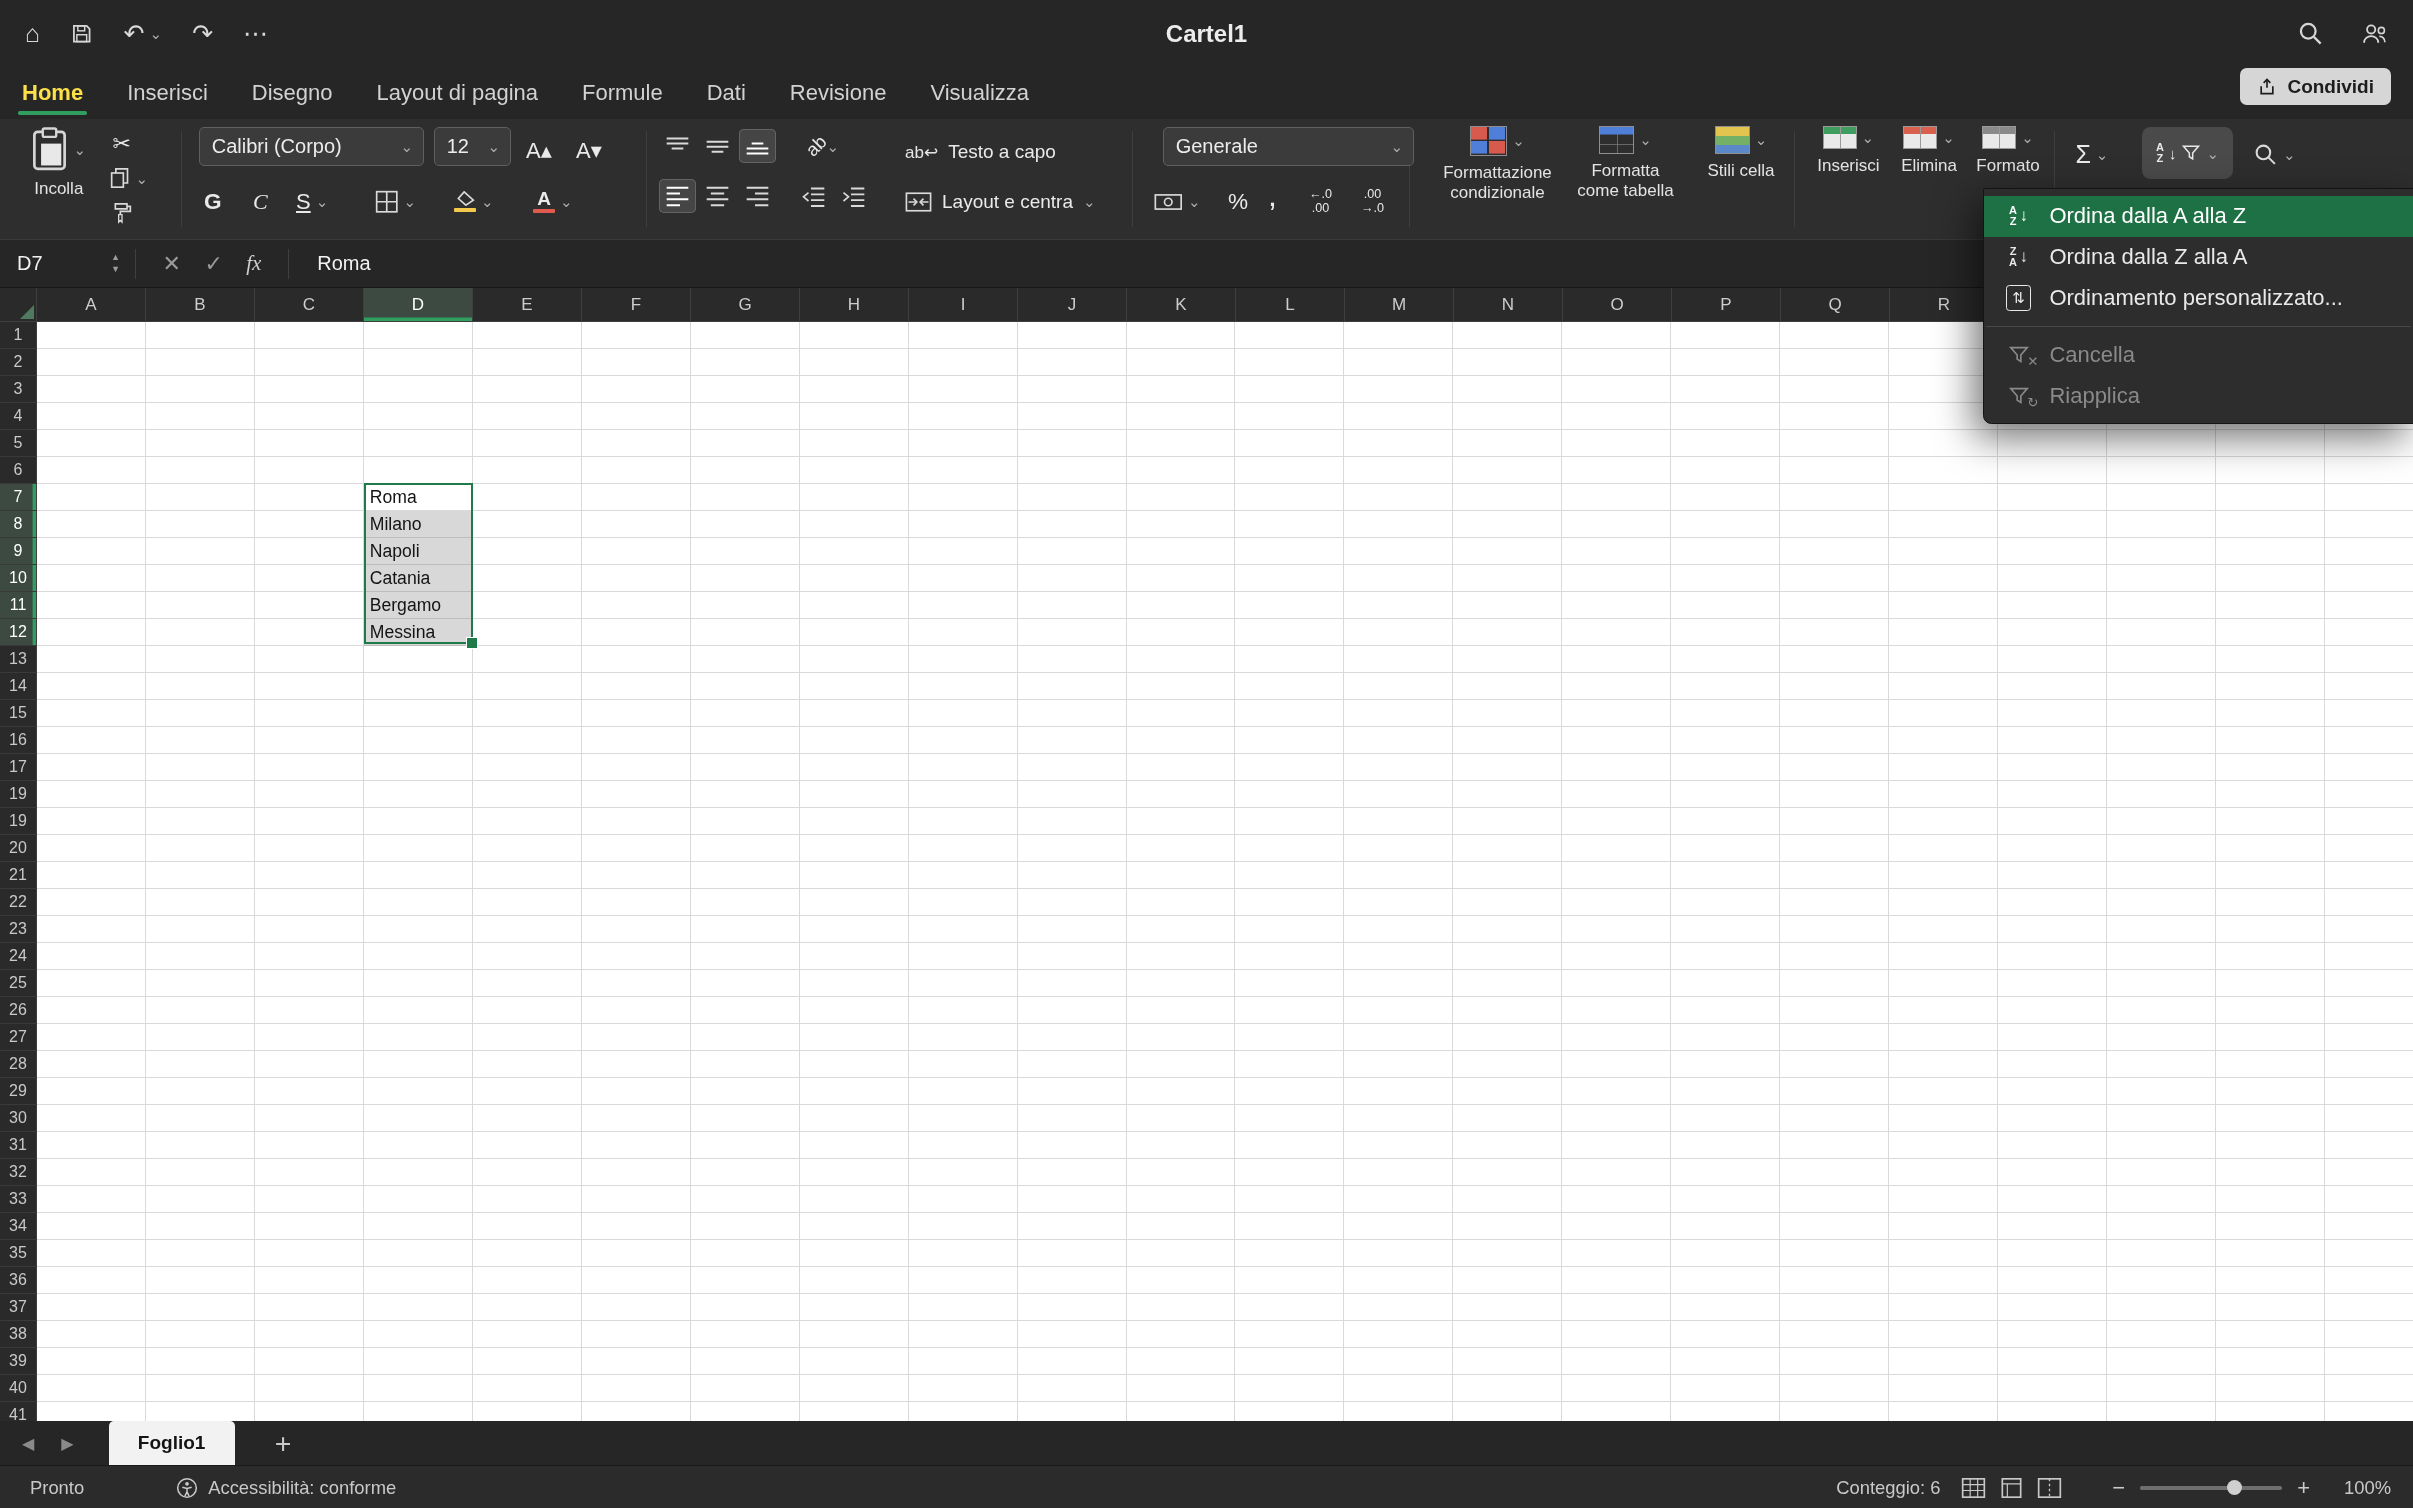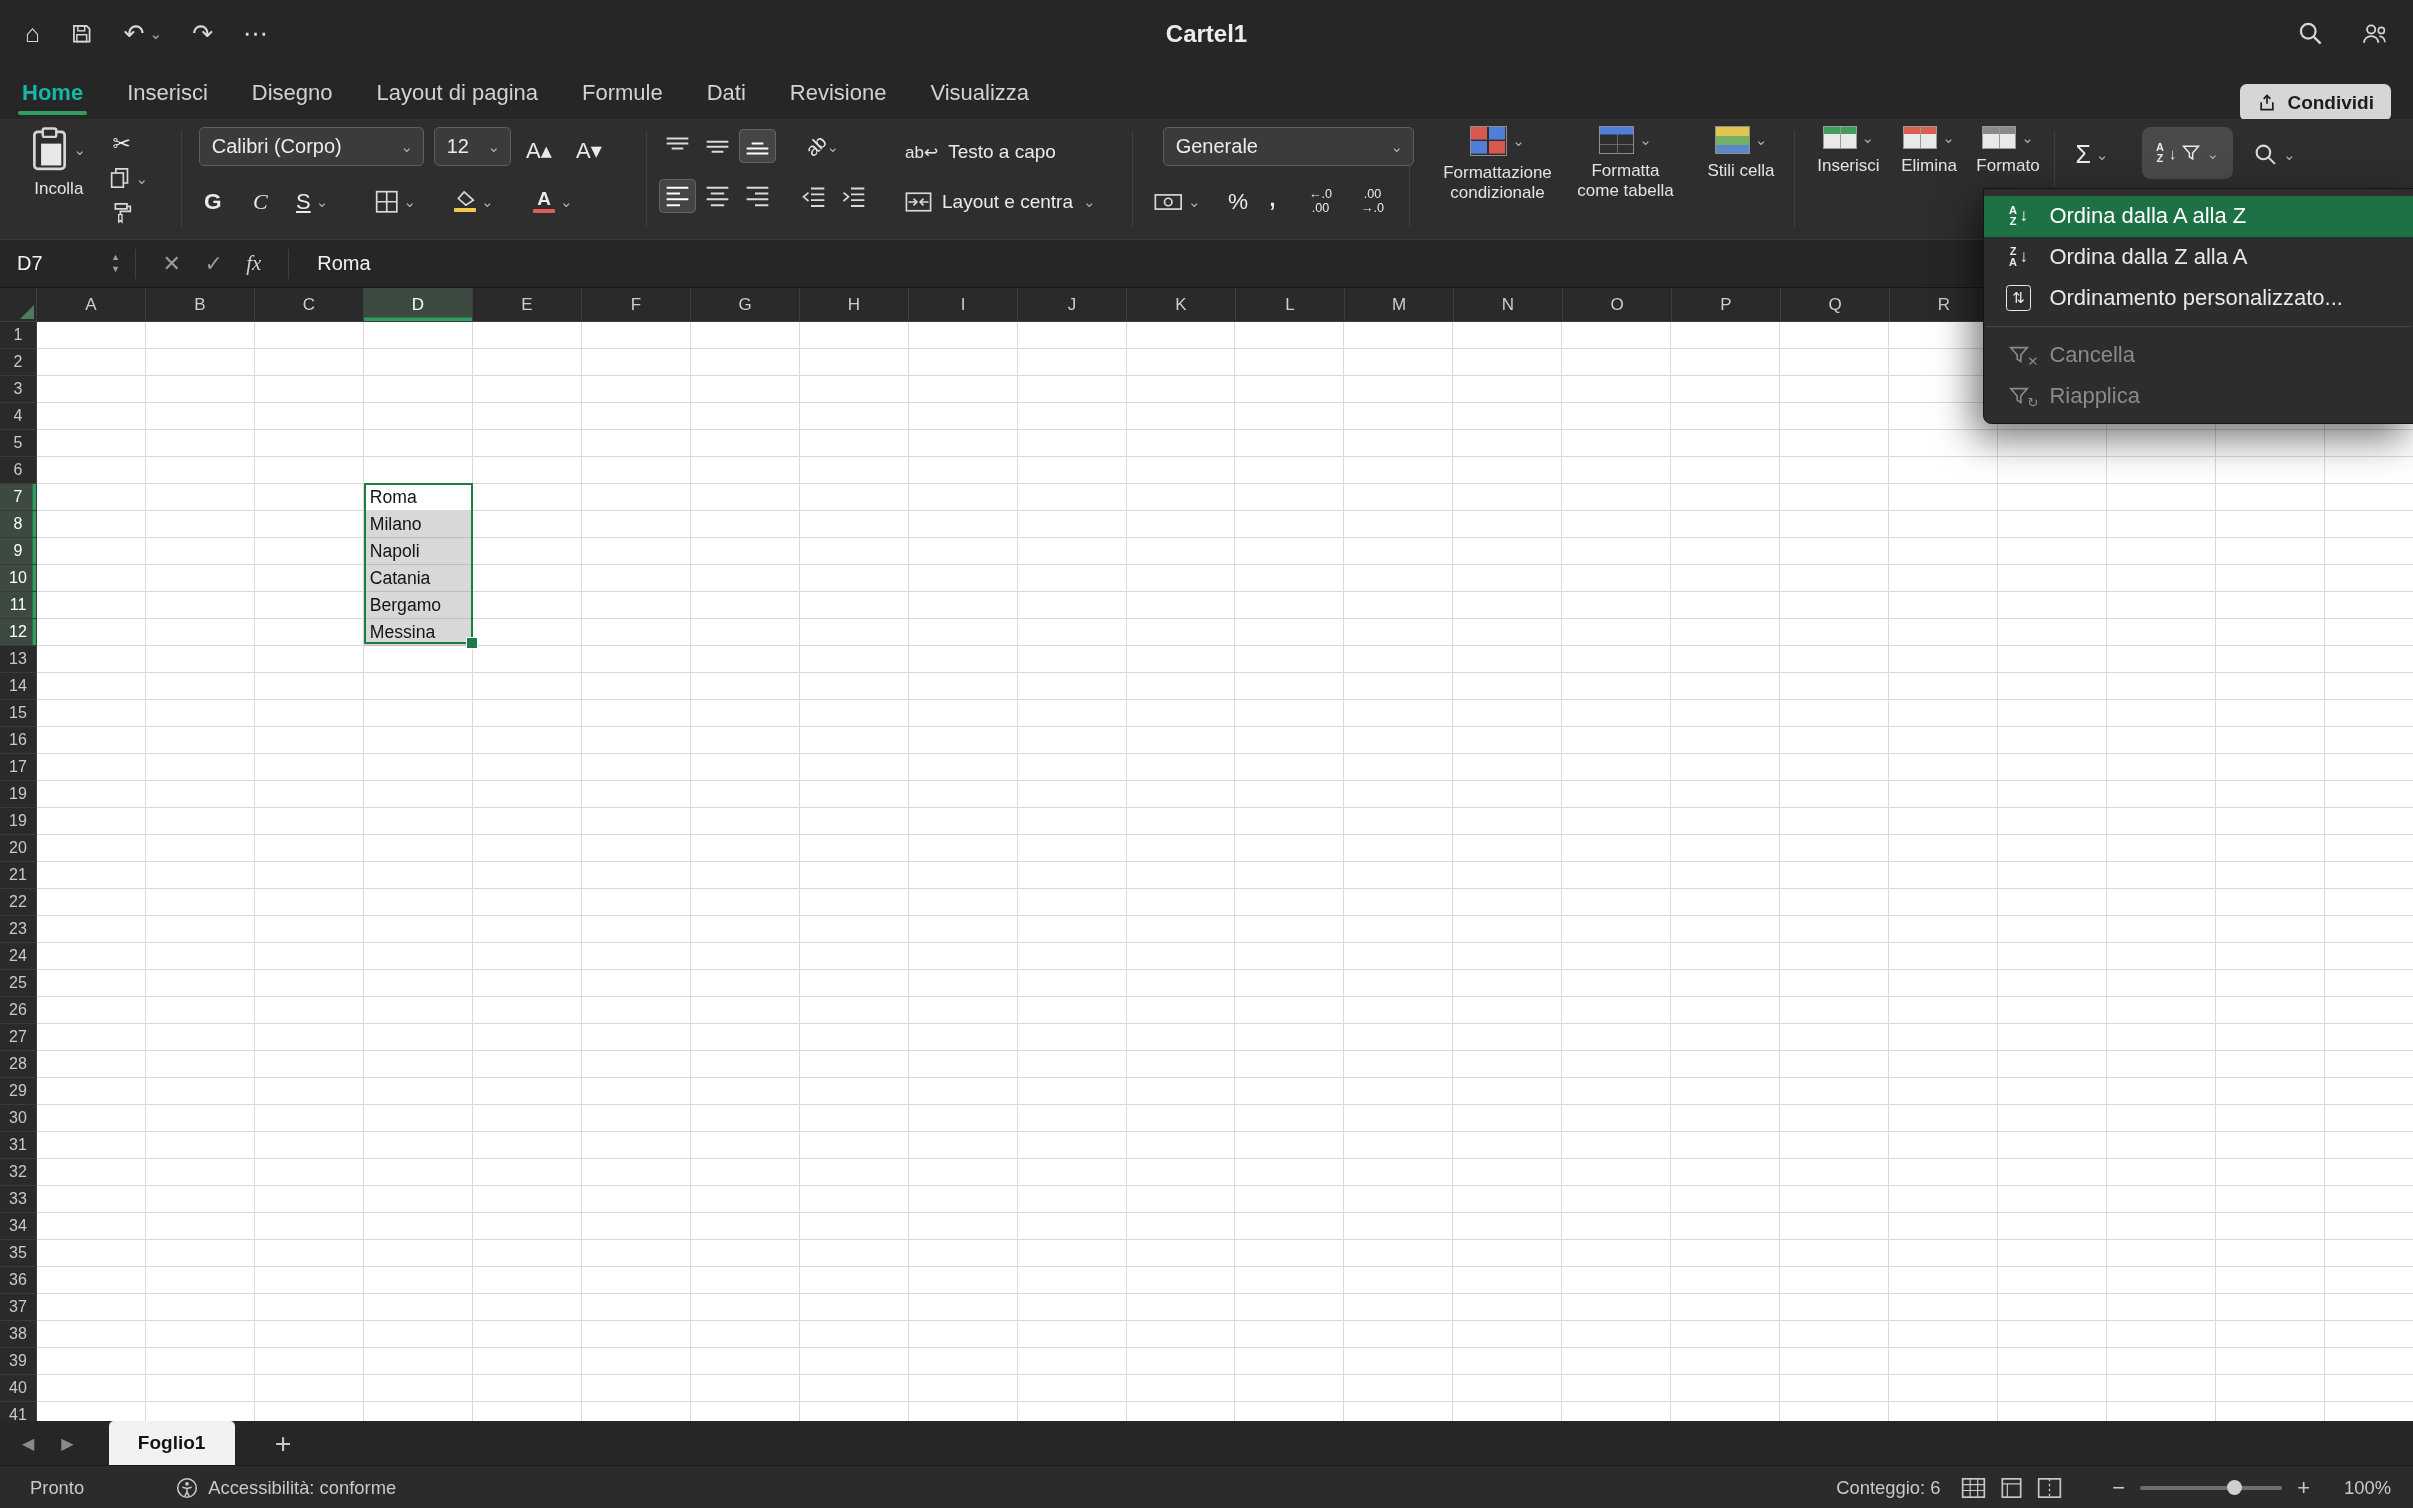--- a/index.html
+++ b/index.html
@@ -10,23 +10,23 @@
   #titlebar{position:absolute;top:0;left:0;right:0;height:67px;background:#262626;}
   .tb-left{position:absolute;left:25px;top:0;height:67px;display:flex;align-items:center;gap:30px;color:#d9d9d9;}
   .tb-ic{font-size:25px;color:#d9d9d9;display:flex;align-items:center;gap:5px;cursor:default;}
   #tb-title{position:absolute;left:50%;top:0;transform:translateX(-50%);height:67px;display:flex;align-items:center;
             color:#ececec;font-size:24px;font-weight:700;}
   .tb-right{position:absolute;right:23.5px;top:0;height:67px;display:flex;align-items:center;gap:37px;}
   .chev{color:#b0b0b0;font-size:15px;line-height:1;}
   
   #tabrow{position:absolute;top:67px;left:0;right:0;height:52px;background:#262626;display:flex;align-items:stretch;}
   .tab{padding:0 22px;display:flex;align-items:center;font-size:22px;color:#d2d2d2;position:relative;}
-  .tab.active{color:#14b8a6;font-weight:700;}
+  .tab.active{color:#fde047;font-weight:700;}
   .tab.active::after{content:"";position:absolute;left:18.4px;right:18.4px;bottom:4.2px;height:3.4px;background:#2f9e5f;border-radius:1.7px;}
-  #sharebtn{position:absolute;right:22px;top:17px;height:37px;background:#d6d6d6;border-radius:6.7px;
+  #sharebtn{position:absolute;right:22px;top:1px;height:37px;background:#d6d6d6;border-radius:6.7px;
             display:flex;align-items:center;gap:10px;padding:0 17px;color:#1d1d1d;font-size:19px;font-weight:600;}
   
   #ribbon{position:absolute;top:119px;left:0;right:0;height:120px;background:#2e2e2e;border-bottom:0.8px solid #1c1c1c;}
   .rgroup{position:absolute;top:0;height:120px;}
   .gsep{position:absolute;top:11.7px;bottom:11.7px;width:0.8px;background:#3f3f3f;}
   .bigbtn{position:absolute;top:6.7px;display:flex;flex-direction:column;align-items:center;gap:6.7px;color:#e6e6e6;}
   .bigicon-row{display:flex;align-items:center;gap:5px;}
   .biglabel{font-size:17px;line-height:20px;text-align:center;color:#e3e3e3;}
   .combo{position:absolute;background:#3b3b3b;border:0.8px solid #5f5f5f;border-radius:5px;height:39px;box-sizing:border-box;
          color:#ececec;font-size:20px;display:flex;align-items:center;justify-content:space-between;padding:0 10px 0 11.7px;}

